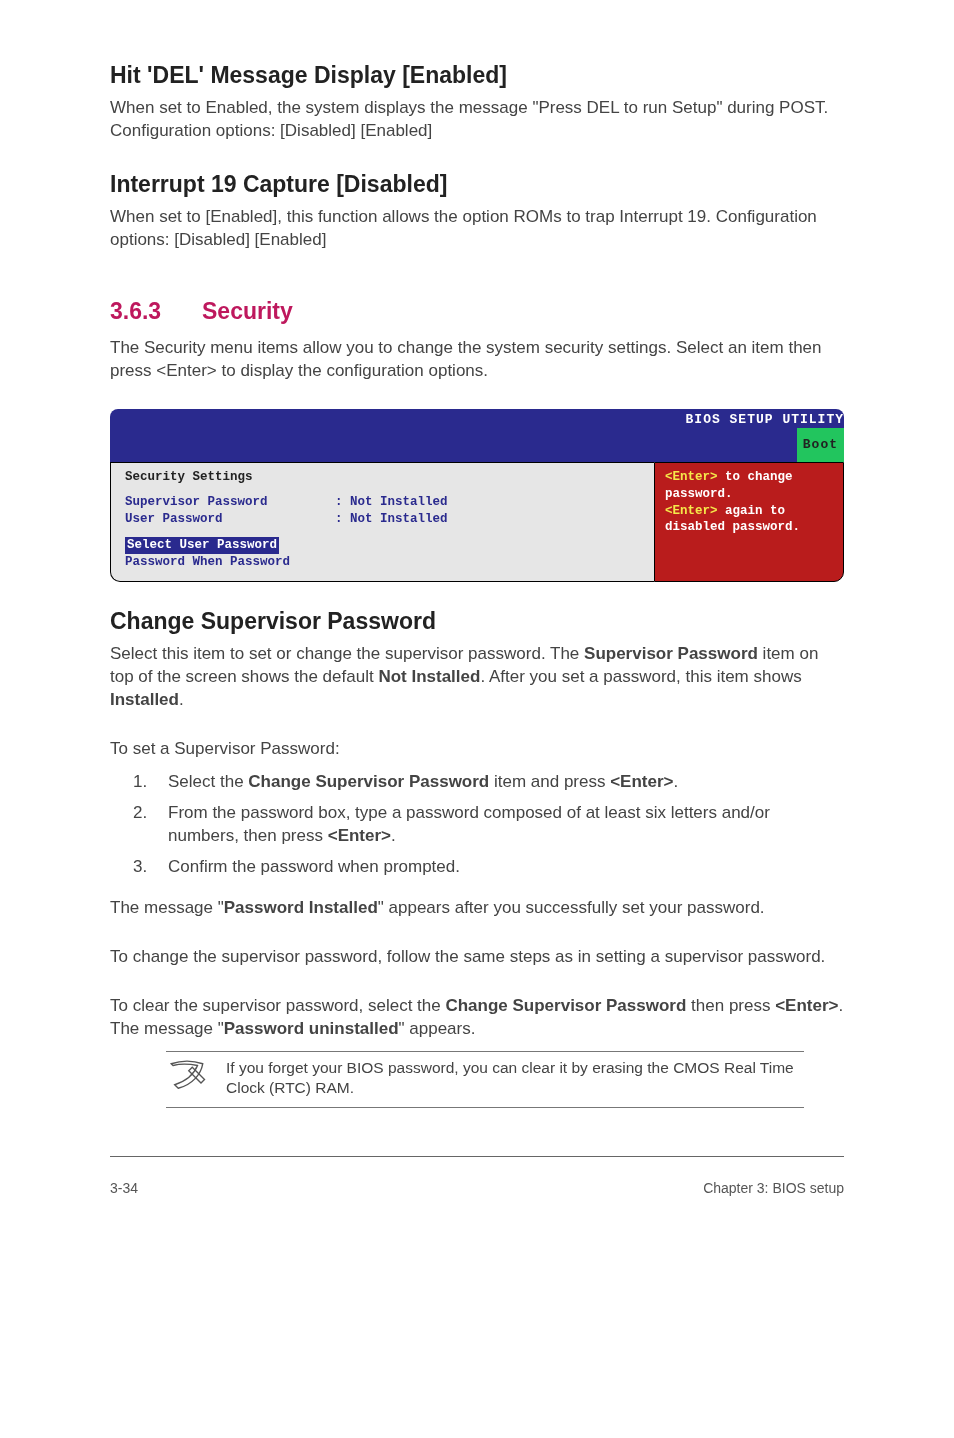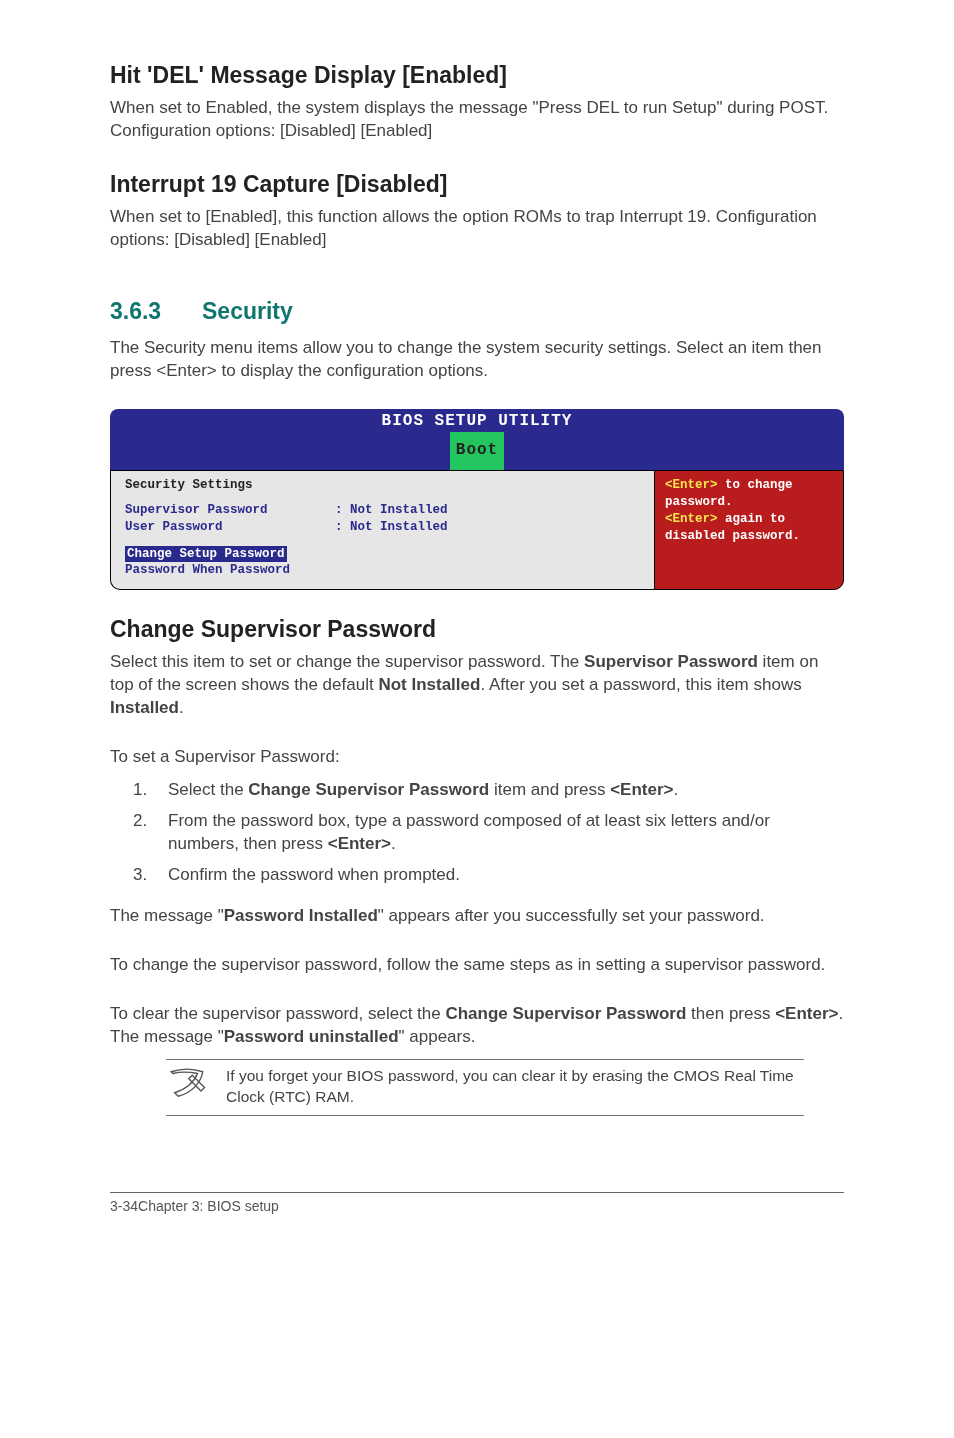--- a/index.html
+++ b/index.html
@@ -24,37 +24,37 @@
     margin-bottom: 26px;
   }
   .body-text-tight {
     font-size: 17px;
     color: #444;
     margin-bottom: 10px;
   }
   .big-heading {
     font-weight: bold;
     font-size: 23px;
-    color: #0f766e;
+    color: #be185d;
     margin-top: 44px;
     margin-bottom: 10px;
   }
   .big-heading .num { display:inline-block; width:92px; }
 
   
   .bios-wrap {
     margin: 18px 0 24px 0;
   }
   .bios-header {
     background: #2a2a8e;
     color: #fff;
     font-family: "Courier New", monospace;
     font-weight: bold;
-    font-size: 16px;
-    text-align: center;
+    font-size: 13px;
+    text-align: right;
     padding: 2px 0 0 0;
     border-top-left-radius: 8px;
     border-top-right-radius: 8px;
     letter-spacing: 1px;
   }
   .bios-tab {
     display:inline-block;
     background:#22c55e;
     color:#222;
     padding:8px 6px;
@@ -107,25 +107,26 @@
     border-top:1px solid #777;
     border-bottom:1px solid #777;
     padding:6px 0 8px 0;
     margin: 6px 40px 40px 56px;
   }
   .note-text { font-size:15.5px; color:#444; }
   .note-icon svg { width:42px; height:36px; }
 
   .footer {
     display:flex;
+    justify-content:space-between;
     font-size:14px;
     color:#555;
     border-top:1px solid #666;
-    padding-top:4px;
-    margin-top:76px;
+    padding-top:22px;
+    margin-top:48px;
   }
 </style>
 </head>
 <body>
 
 <div class="section-heading">Hit 'DEL' Message Display [Enabled]</div>
 <div class="body-text">When set to Enabled, the system displays the message "Press DEL to run Setup" during POST. Configuration options: [Disabled] [Enabled]</div>
 
 <div class="section-heading">Interrupt 19 Capture [Disabled]</div>
 <div class="body-text">When set to [Enabled], this function allows the option ROMs to trap Interrupt 19. Configuration options: [Disabled] [Enabled]</div>
@@ -144,21 +145,21 @@
     <div class="bios-left">
       <div class="bios-title-row">Security Settings</div>
       <div class="bios-row">
         <span class="lbl">Supervisor Password</span>
         <span class="val">: Not Installed</span>
       </div>
       <div class="bios-row">
         <span class="lbl">User Password</span>
         <span class="val">: Not Installed</span>
       </div>
-      <div class="bios-sel">Change Setup Password</div><br>
+      <div class="bios-sel">Select User Password</div><br>
       <span class="bios-sel2">Password When Password</span>
     </div>
     <div class="bios-right bios-help">
       <div><span class="y">&lt;Enter&gt;</span><span> to change</span></div>
       <div>password.</div>
       <div><span class="y">&lt;Enter&gt;</span><span> again to</span></div>
       <div>disabled password.</div>
     </div>
   </div>
 </div>

